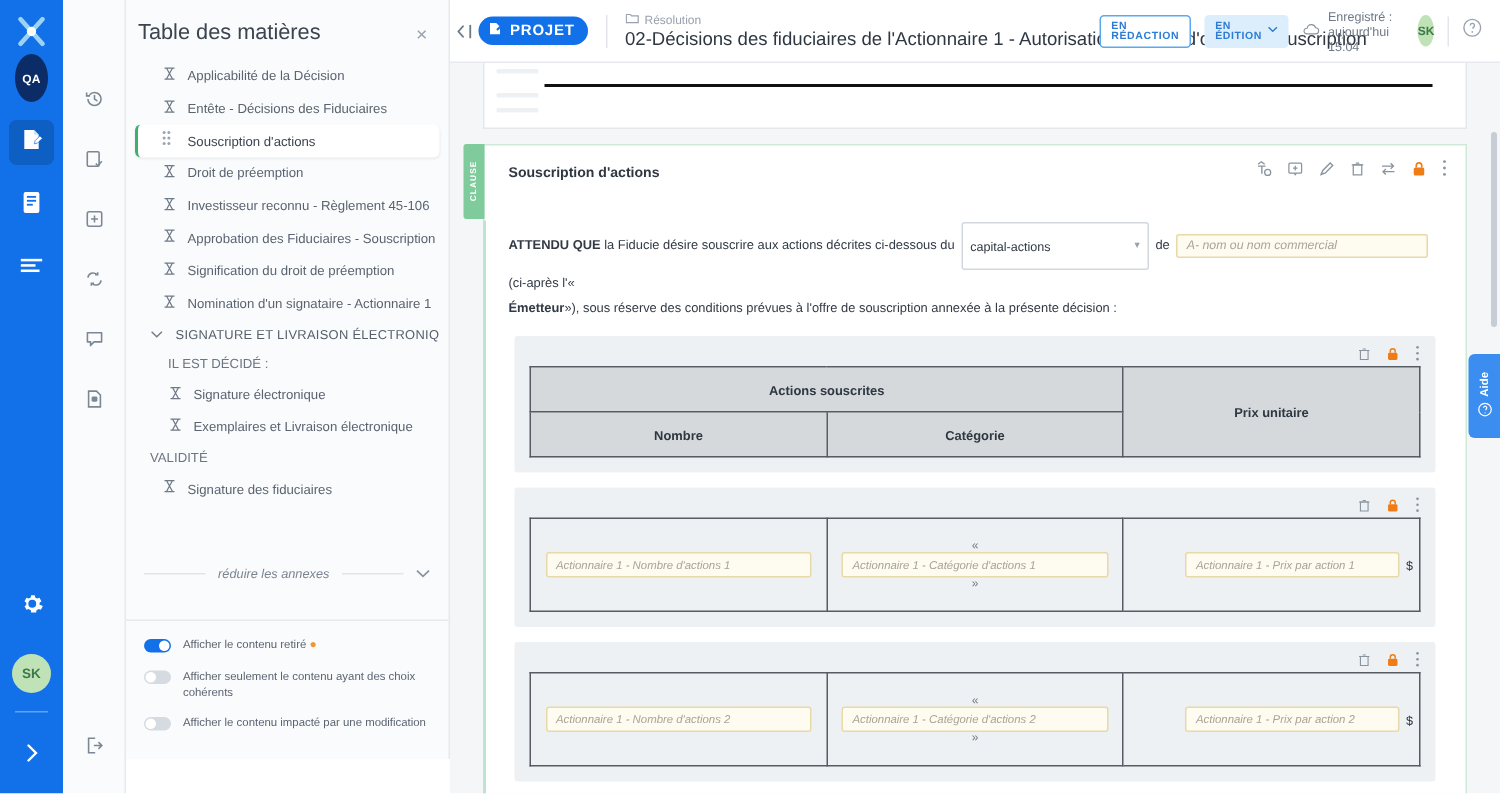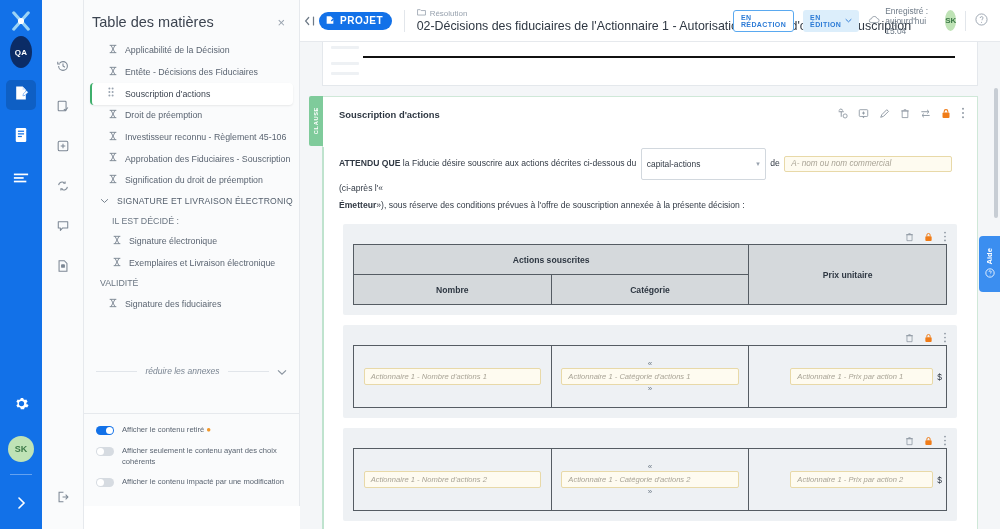--- a/index.html
+++ b/index.html
@@ -358,20 +358,26 @@
           <span class="ti"><svg width="10" height="10" viewBox="0 0 12 12">
               <path d="M2 1.6h8M3.6 1.6l4.8 8.8M8.4 1.6L3.6 10.4M2 10.4h8" stroke="#6E7A87" stroke-width="1" fill="none"></path>
             </svg></span>
           <span>Approbation des Fiduciaires - Souscription ...</span>
         </div>
         <div class="toc-item">
           <span class="ti"><svg width="10" height="10" viewBox="0 0 12 12">
               <path d="M2 1.6h8M3.6 1.6l4.8 8.8M8.4 1.6L3.6 10.4M2 10.4h8" stroke="#6E7A87" stroke-width="1" fill="none"></path>
             </svg></span>
           <span>Signification du droit de préemption</span>
+        </div>
+        <div class="toc-item">
+          <span class="ti"><svg width="10" height="10" viewBox="0 0 12 12">
+              <path d="M2 1.6h8M3.6 1.6l4.8 8.8M8.4 1.6L3.6 10.4M2 10.4h8" stroke="#6E7A87" stroke-width="1" fill="none"></path>
+            </svg></span>
+          <span>Nomination d'un signataire - Actionnaire 1</span>
         </div>
         <div class="toc-item group">
           <span class="ti"><svg width="9" height="6" viewBox="0 0 10 7">
               <path d="M1 1.4L5 5.2 9 1.4" stroke="#6E7A87" stroke-width="1.1" fill="none"></path>
             </svg></span>
           <span>SIGNATURE ET LIVRAISON ÉLECTRONIQUE</span>
         </div>
         <div class="toc-item plain">
           <span>IL EST DÉCIDÉ :</span>
         </div>

